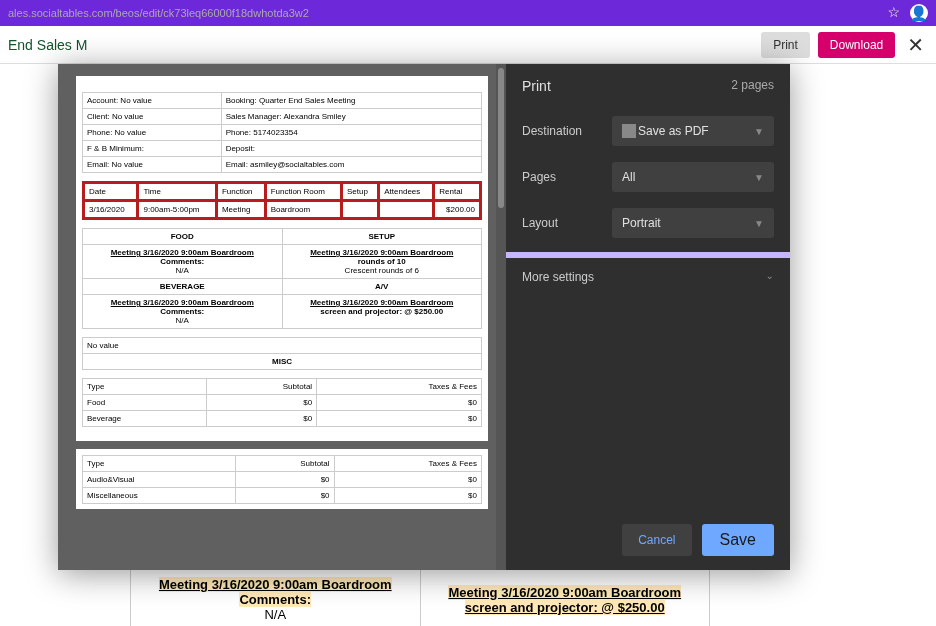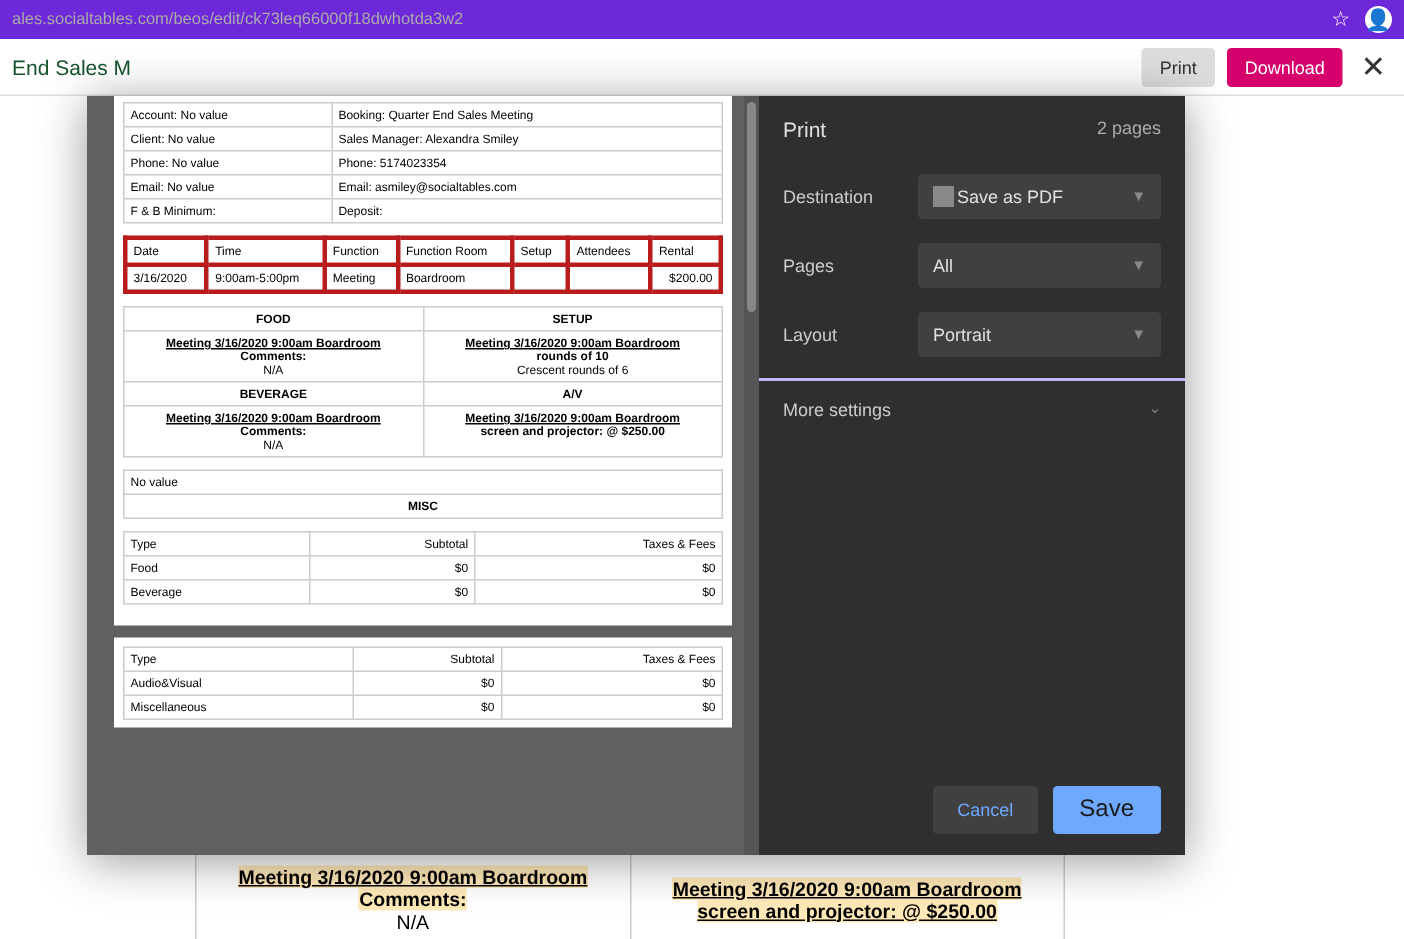--- a/index.html
+++ b/index.html
@@ -30,21 +30,21 @@
 .under-header { font-weight: bold; font-size: 14px; }
 .under-link { text-decoration: underline; font-weight: bold; background: #ffe9b8; }
 .under-comments { font-weight: bold; background: #ffe9b8; display: inline; }
 
 
 .overlay { position: absolute; top: 0; left: 58px; width: 732px; height: 506px; background: #555; display: flex; box-shadow: 0 4px 30px rgba(0,0,0,0.4); }
 .preview-pane { width: 448px; background: #606060; padding: 0; overflow: hidden; position: relative; }
 .preview-scroll { position: absolute; right: 0; top: 0; width: 10px; height: 100%; background: #555; }
 .preview-scroll-thumb { position: absolute; right: 2px; top: 4px; width: 6px; height: 140px; background: #888; border-radius: 3px; }
 
-.page1 { background: #fff; margin: 0 18px 8px 18px; padding: 4px 6px 6px 6px; font-size: 8px; }
+.page1 { background: #fff; margin: 12px 18px 8px 18px; padding: 16px 6px 6px 6px; font-size: 8px; }
 .page2 { background: #fff; margin: 0 18px 0 18px; padding: 6px; font-size: 8px; height: 60px; }
 
 .info-table, .sched-table, .detail-table, .totals-table, .misc-table { width: 100%; border-collapse: collapse; margin-bottom: 8px; }
 .info-table td { border: 1px solid #ccc; padding: 3px 4px; font-size: 8px; }
 .sched-table th, .sched-table td { border: 3px solid #b91c1c; padding: 3px 4px; font-size: 8px; text-align: left; }
 .sched-table th { font-weight: normal; }
 .detail-table td { border: 1px solid #ccc; padding: 3px 4px; font-size: 8px; text-align: center; vertical-align: top; }
 .detail-header { font-weight: bold; }
 .detail-link { text-decoration: underline; font-weight: bold; }
 .totals-table th, .totals-table td { border: 1px solid #ccc; padding: 3px 4px; font-size: 8px; }
@@ -56,21 +56,21 @@
 
 .settings-pane { flex: 1; background: #2f2f2f; color: #e0e0e0; display: flex; flex-direction: column; }
 .settings-header { display: flex; justify-content: space-between; padding: 14px 16px; font-size: 14px; }
 .settings-header .pages-count { color: #aaa; font-size: 12px; }
 .setting-row { display: flex; align-items: center; padding: 8px 16px; }
 .setting-label { width: 90px; font-size: 12px; color: #ccc; }
 .setting-select { flex: 1; background: #404040; border: none; color: #e0e0e0; padding: 8px 10px; font-size: 12px; border-radius: 3px; display: flex; align-items: center; justify-content: space-between; cursor: pointer; }
 .setting-select .sel-left { display: flex; align-items: center; gap: 2px; }
 .pdf-icon { width: 14px; height: 14px; background: #888; display: inline-block; }
 .chevron { font-size: 10px; color: #888; }
-.more-settings { padding: 12px 16px; font-size: 12px; color: #ccc; display: flex; justify-content: space-between; cursor: pointer; border-top: 2px solid #c4b5fd; margin-top: 6px; }
+.more-settings { padding: 12px 16px; font-size: 12px; color: #ccc; display: flex; justify-content: space-between; cursor: pointer; border-top: 6px solid #c4b5fd; margin-top: 6px; }
 .settings-footer { margin-top: auto; padding: 14px 16px; display: flex; justify-content: flex-end; gap: 10px; }
 .btn-cancel { background: #404040; color: #6ea8ff; border: none; padding: 7px 16px; border-radius: 3px; font-size: 12px; cursor: pointer; }
 .btn-save { background: #6ea8ff; color: #1a1a1a; border: none; padding: 7px 18px; border-radius: 3px; font-size: 16px; cursor: pointer; }
 </style>
 </head>
 <body>
 
 <div class="browser-bar">
   <span class="url">ales.socialtables.com/beos/edit/ck73leq66000f18dwhotda3w2</span>
   <div class="browser-icons">
@@ -128,26 +128,26 @@
               </tr>
           <tr>
                 <td>Client: No value</td>
                 <td>Sales Manager: Alexandra Smiley</td>
               </tr>
           <tr>
                 <td>Phone: No value</td>
                 <td>Phone: 5174023354</td>
               </tr>
           <tr>
+                <td>F &amp; B Minimum:</td>
+                <td>Deposit:</td>
+              </tr>
+          <tr>
                 <td>Email: No value</td>
                 <td>Email: asmiley@socialtables.com</td>
-              </tr>
-          <tr>
-                <td>F &amp; B Minimum:</td>
-                <td>Deposit:</td>
               </tr>
         </tbody>
           </table>
 
         <table class="sched-table">
           <tbody>
               <tr>
             <th>Date</th>
             <th>Time</th>
             <th>Function</th>

